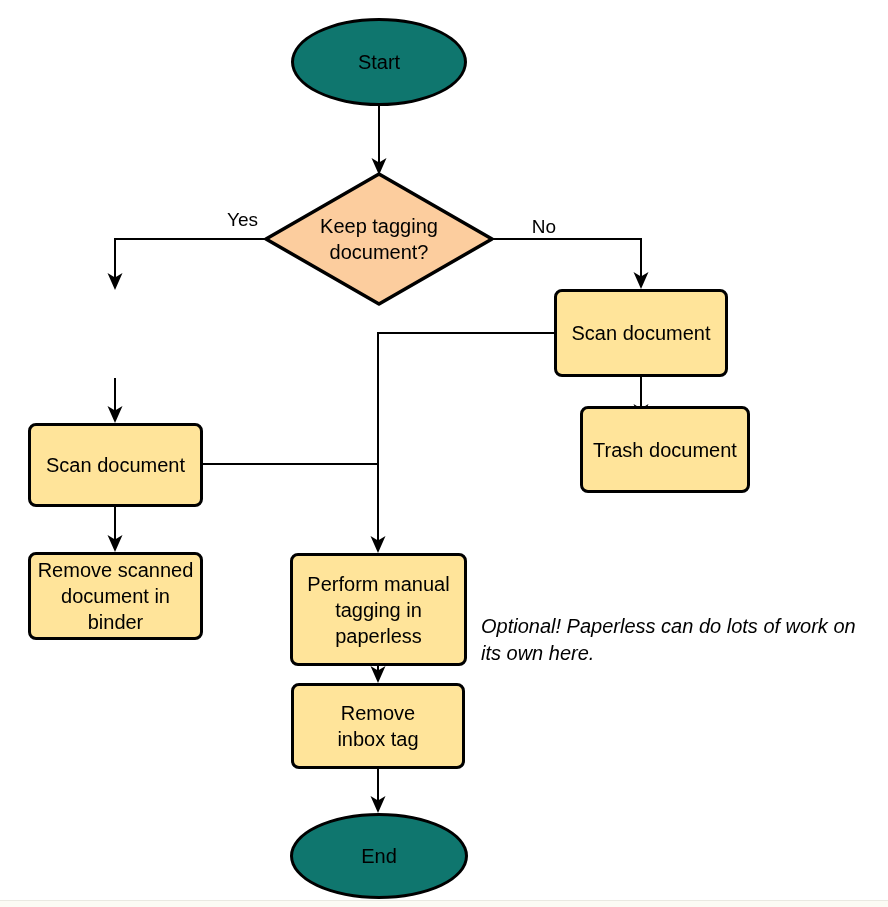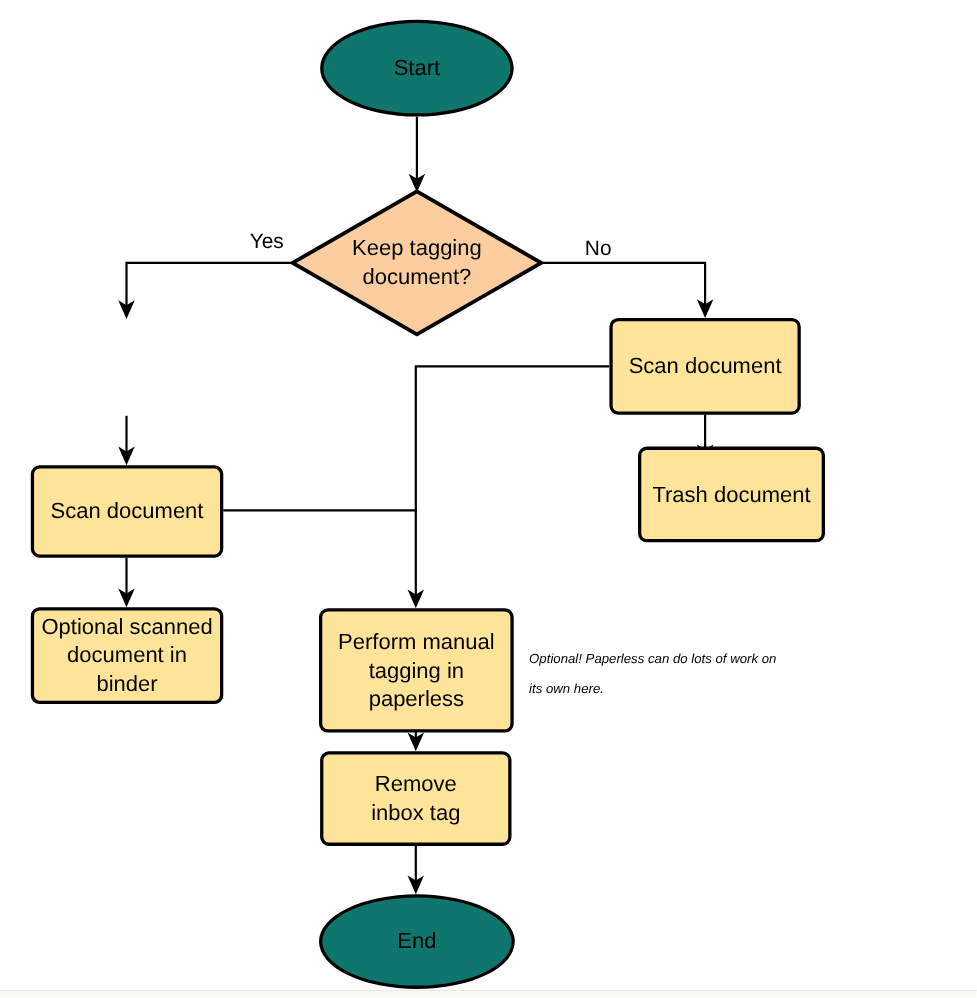--- a/index.html
+++ b/index.html
@@ -14,22 +14,22 @@
   .node {
     position:absolute; display:flex; align-items:center; justify-content:center;
     box-sizing:border-box; text-align:center; font-size:20px; line-height:26px;
   }
   .node span { display:block; width:100%; white-space:pre-line; }
   .process { background:#ffe49a; border:3px solid #000000; border-radius:8px; }
   .terminator { background:#0f766e; border:3px solid #000000; border-radius:50%; }
   .decision-label { background:transparent; }
   .edge-label { position:absolute; font-size:19px; line-height:22px; text-align:right; }
   .annotation {
-    position:absolute; font-style:italic; font-size:12px; line-height:27px;
-    white-space:pre; text-align:left;
+    position:absolute; font-style:italic; font-size:20px; line-height:27px;
+    white-space:pre; text-align:left;margin-top:27px;
   }
   .page-strip {
     position:absolute; left:0; top:900px; width:888px; height:7px;
     background:#fbfbf4; border-top:1px solid #e9e9e1; box-sizing:border-box;
   }
 </style>
 </head>
 <body>
 
 <div class="canvas">
@@ -69,21 +69,21 @@
 document?</span>
   </div>
 
   <div class="edge-label" style="left:198px; top:209px; width:60px;">Yes</div>
   <div class="edge-label" style="left:496px; top:216px; width:60px;">No</div>
 
   <div class="node process" style="left:28px; top:423px; width:175px; height:84px;">
     <span>Scan document</span>
   </div>
   <div class="node process" style="left:28px; top:552px; width:175px; height:88px;">
-    <span>Optional scanned
+    <span>Remove scanned
 document in
 binder</span>
   </div>
 
   <div class="node process" style="left:554px; top:289px; width:174px; height:88px;">
     <span>Scan document</span>
   </div>
   <div class="node process" style="left:554px; top:406px; width:170px; height:87px;margin-left:26px;">
     <span>Trash document</span>
   </div>

